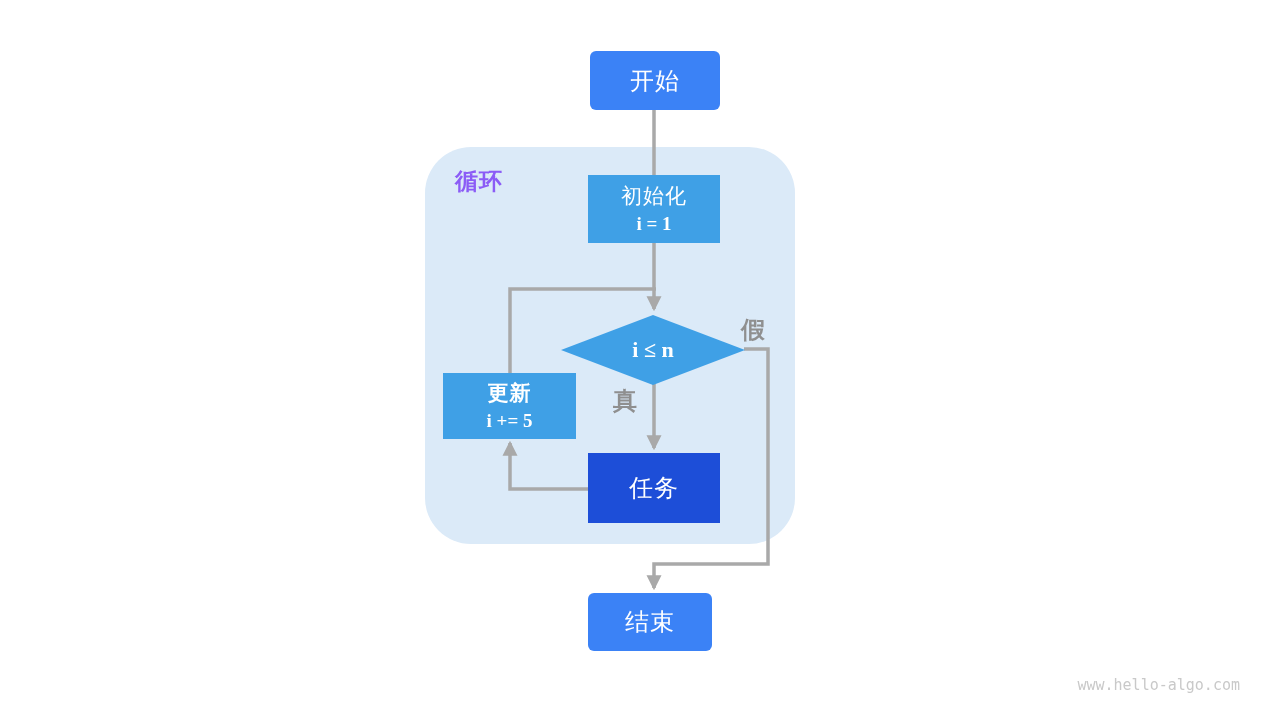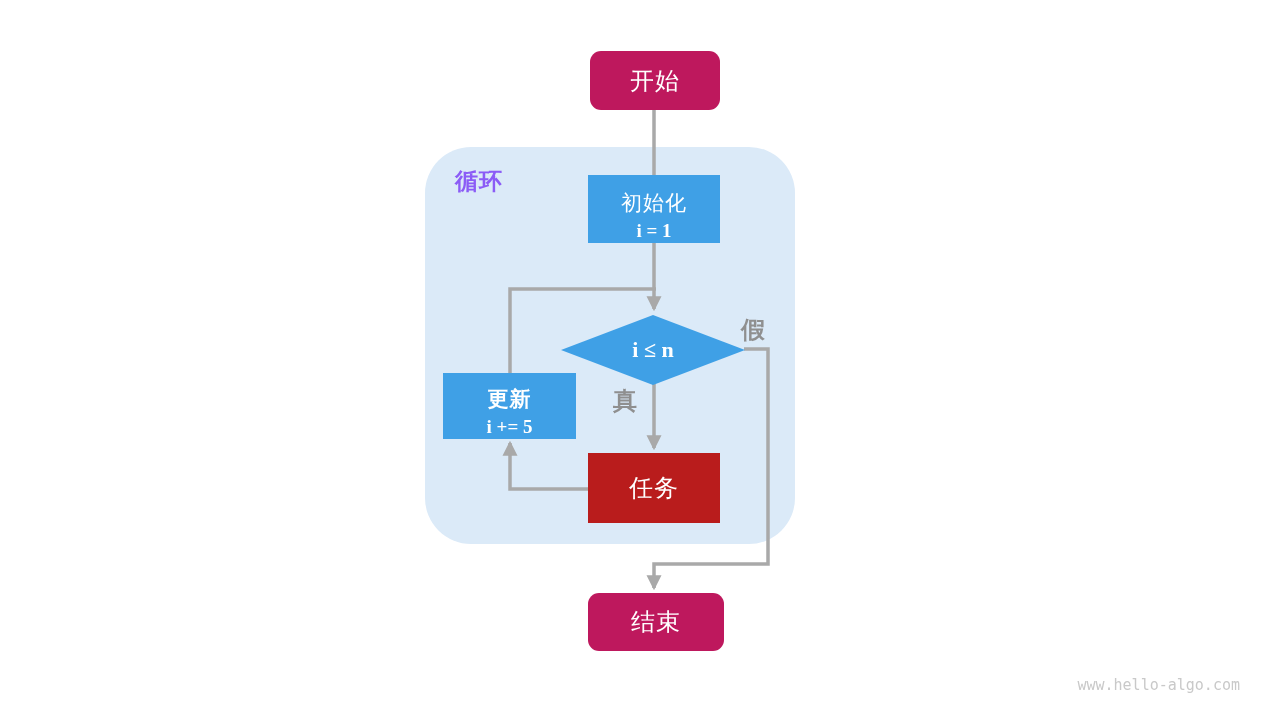--- a/index.html
+++ b/index.html
@@ -62,28 +62,28 @@
     font-weight: 500;
     letter-spacing: 1px;
   }
   .node .code {
     font-family: Liberation Serif, serif;
     font-size: 19px;
     font-weight: bold;
     margin-top: 3px;
   }
   .terminal {
-    background: #be185d;
-    border-radius: 11px;
+    background: #3b82f6;
+    border-radius: 6px;
     align-items: center;
   }
-  .process-blue { background: #3fa0e6; justify-content: flex-end; }
-  .process-green { background: #b91c1c; }
+  .process-blue { background: #3fa0e6; }
+  .process-green { background: #1d4ed8; }
   .node-start { left: 590px; top: 51px;  width: 130px; height: 59px; }
-  .node-end   { left: 588px; top: 593px; width: 136px; height: 58px; }
+  .node-end   { left: 588px; top: 593px; width: 124px; height: 58px; }
   .node-init  { left: 588px; top: 175px; width: 132px; height: 68px; }
   .node-update{ left: 443px; top: 373px; width: 133px; height: 66px; }
   .node-task  { left: 588px; top: 453px; width: 132px; height: 70px; }
   .node-cond {
     left: 561px; top: 315px; width: 184px; height: 70px;
     background: #3fa0e6;
     clip-path: polygon(50% 0%, 100% 50%, 50% 100%, 0% 50%);
   }
   .node-cond .code { font-size: 22px; margin-top: 0; }
   .branch-label {

